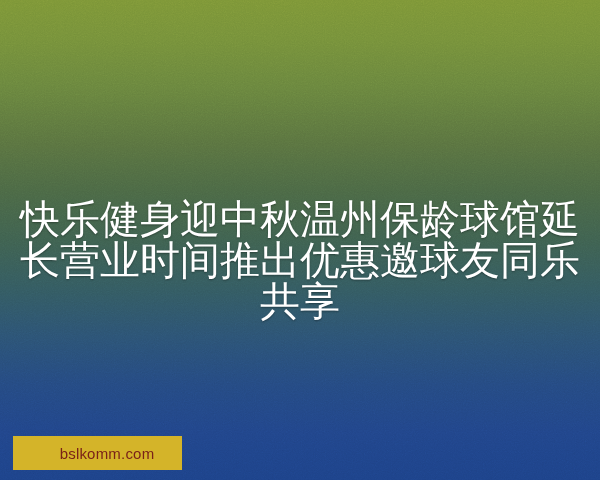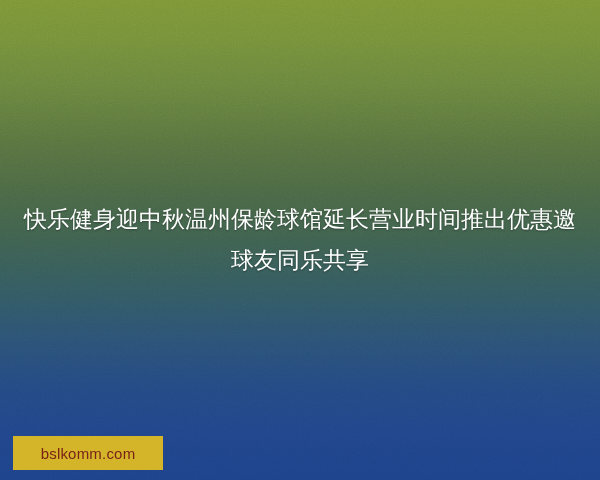--- a/index.html
+++ b/index.html
@@ -44,38 +44,39 @@
 
   #headline {
     position: absolute;
     left: 0;
     right: 0;
     top: 199px;
     padding: 0 20px;
     box-sizing: border-box;
     text-align: center;
     color: #ffffff;
-    font-size: 23px;
+    font-size: 40px;
     line-height: 41px;
     font-weight: 400;
     letter-spacing: 0px;
     text-shadow: 0 1px 2px rgba(0,0,0,0.35);
     white-space: normal;
   }
 
   #watermark-badge {
     position: absolute;
     left: 13px;
     top: 436px;
     width: 150px;
     height: 34px;
     background: #d4b429;
     display: flex;
     align-items: center;
     justify-content: center;
+    padding-left: 19px;
   }
   #watermark-text {
     color: #7a2218;
     font-size: 15px;
     line-height: 1;
     font-weight: 400;
     letter-spacing: 0.2px;
   }
 </style>
 </head>

